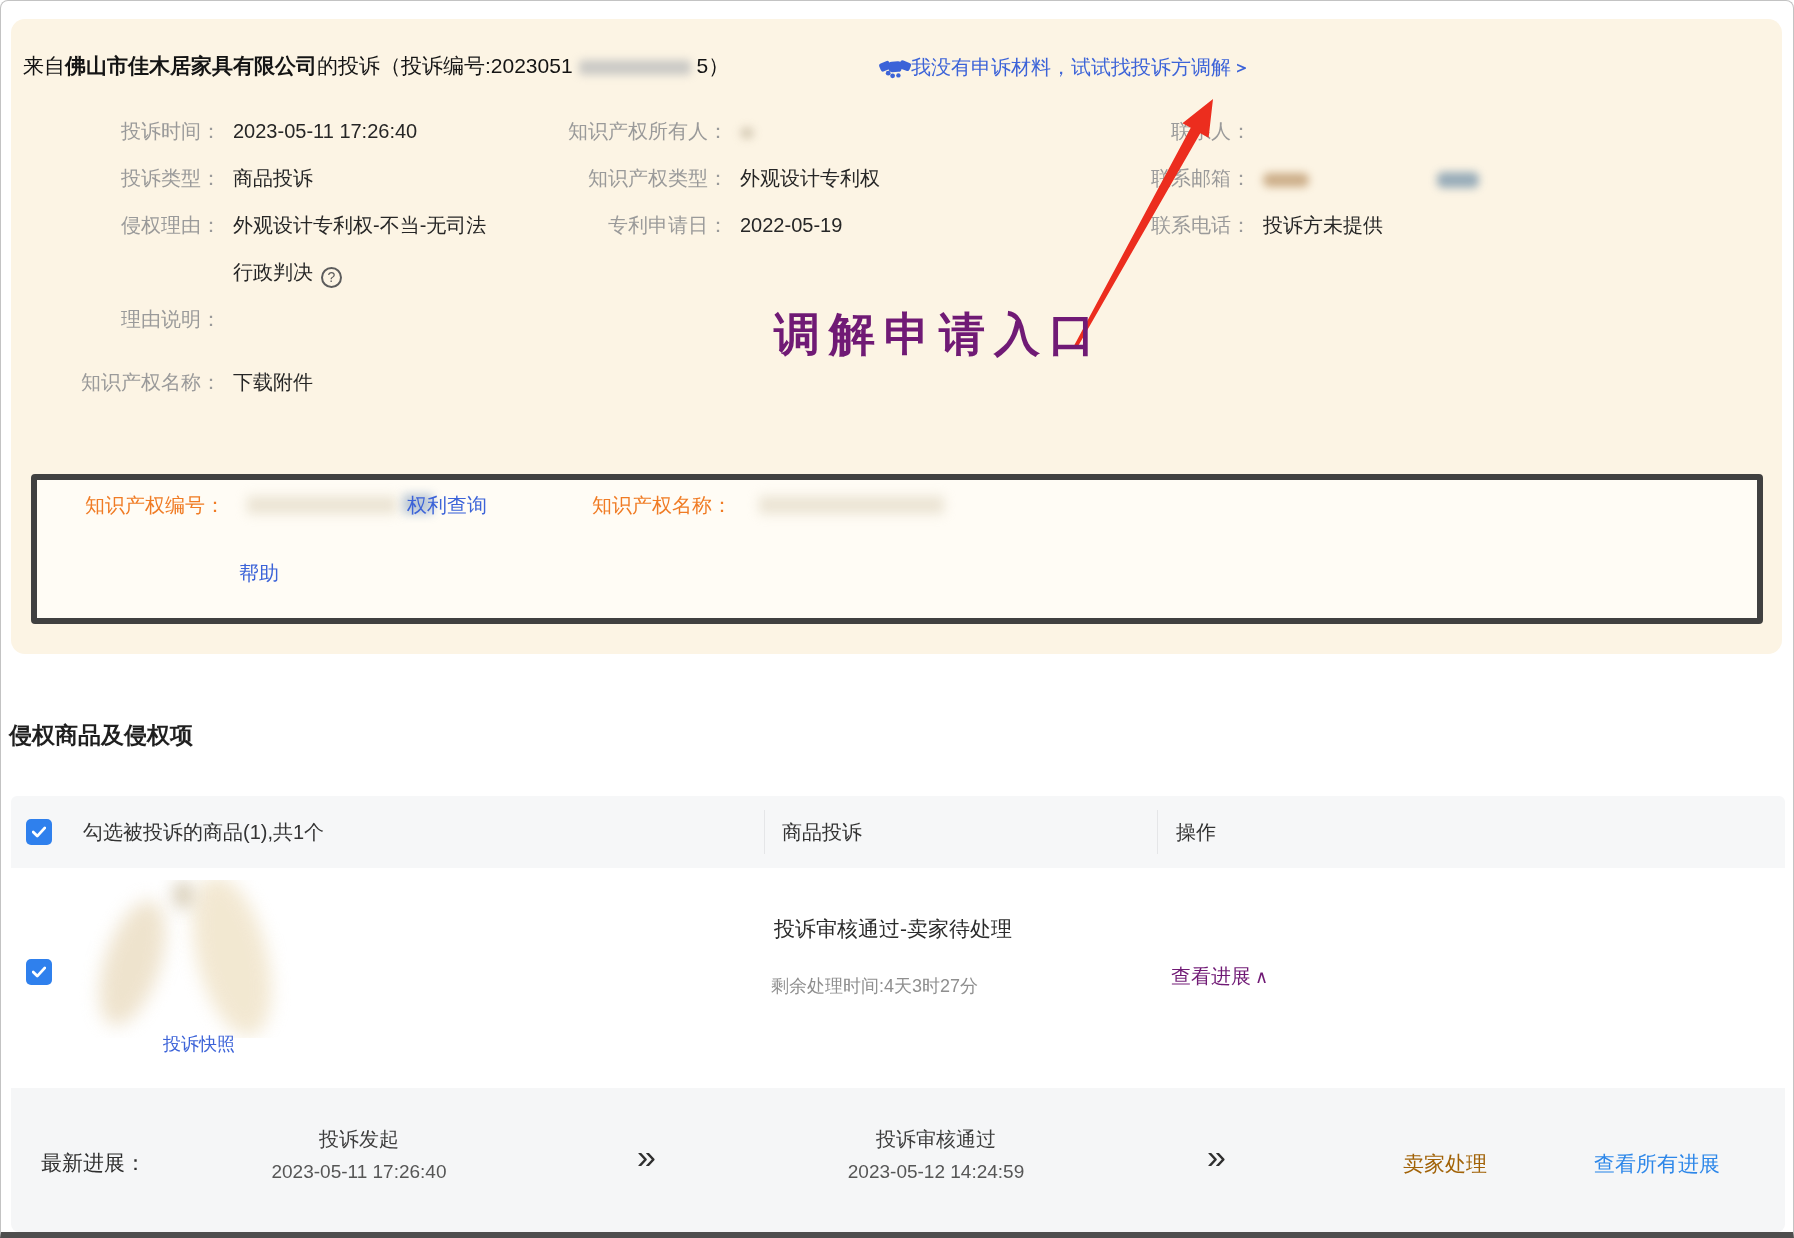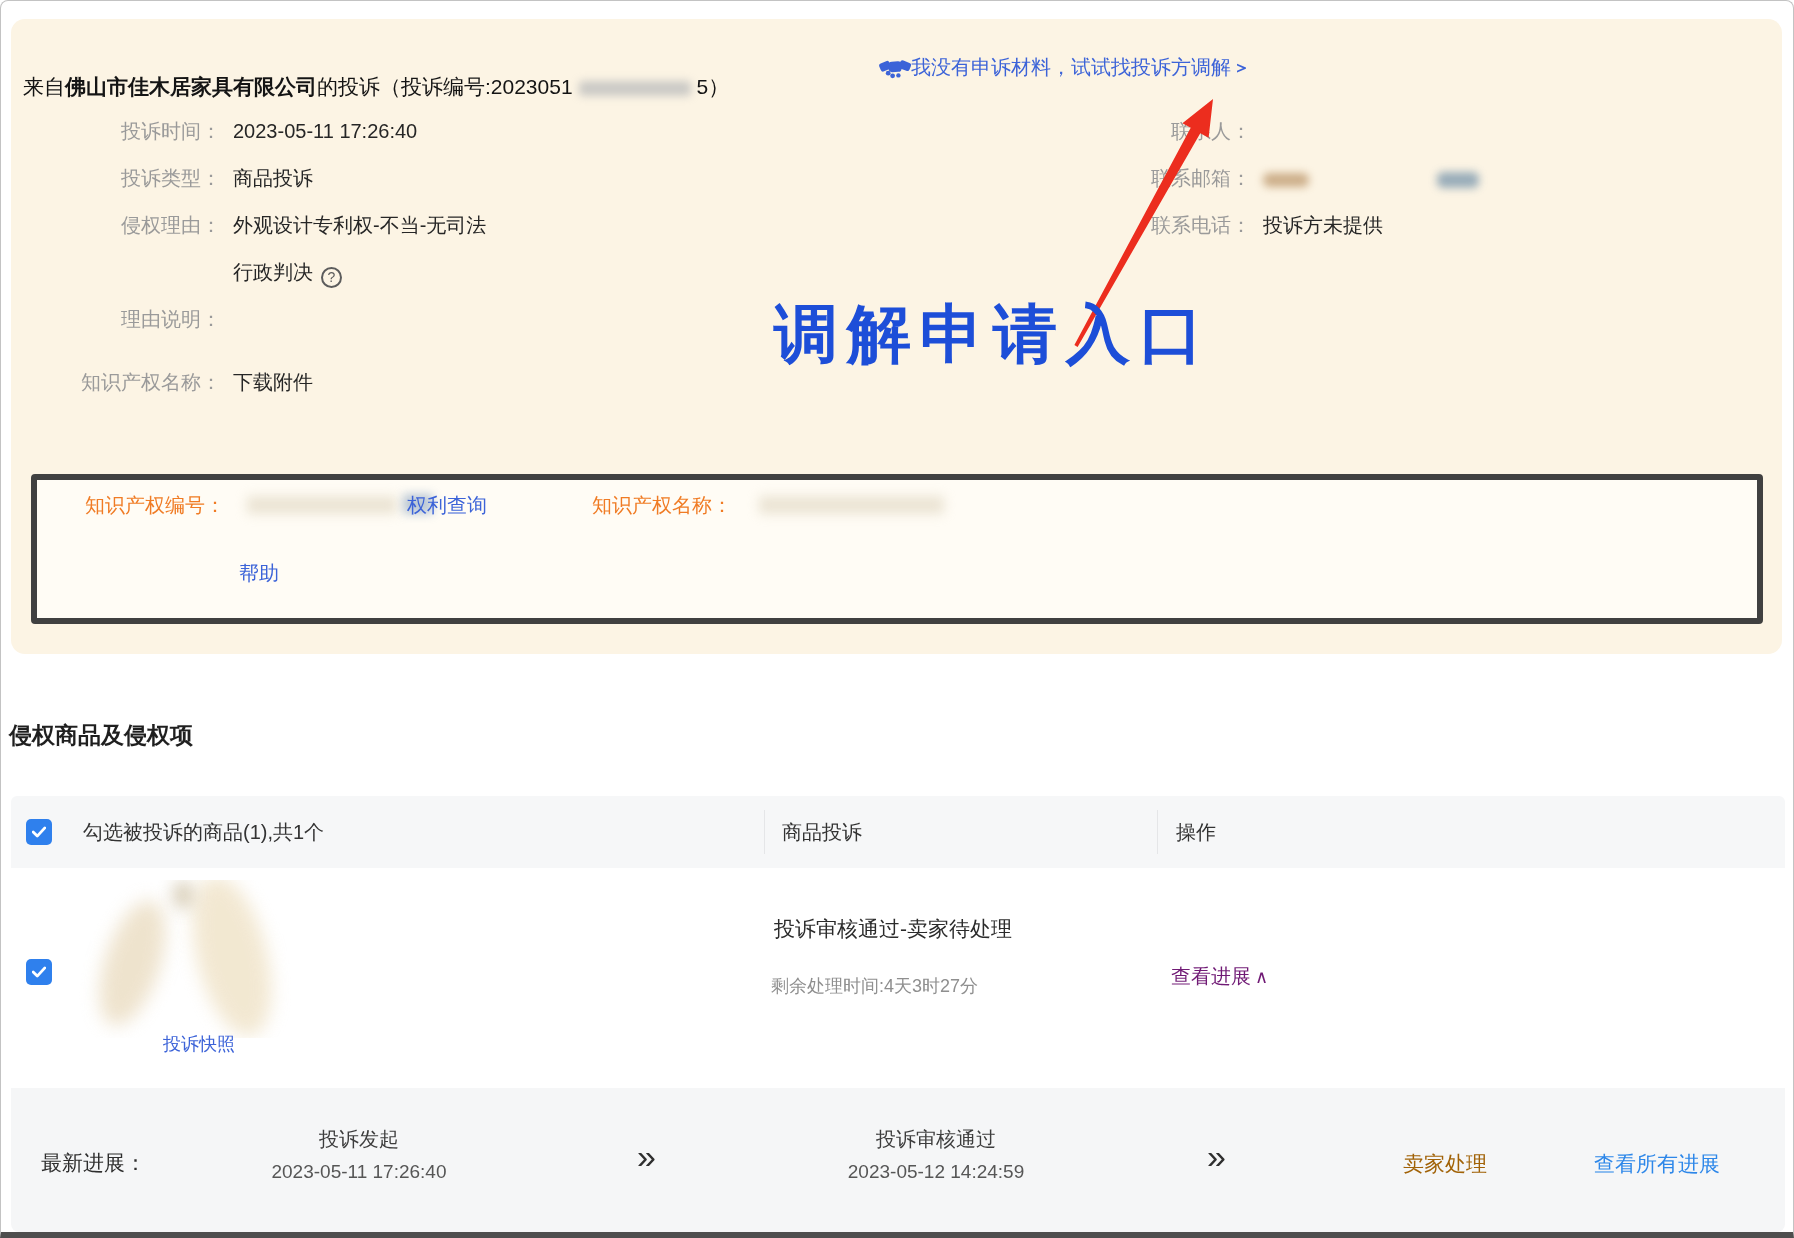--- a/index.html
+++ b/index.html
@@ -13,21 +13,20 @@
   }
 
   
   .panel{
     position:absolute; left:10px; top:18px; width:1771px; height:635px;
     background:#fcf4e4; border-radius:14px;
   }
   .panel-title{
     position:absolute; left:12px; top:29px; font-size:21px; line-height:36px; color:#141414;
     white-space:nowrap;
-    margin-top:21px;
   }
   .panel-title b{ font-weight:700; }
   .redact{ display:inline-block; background:#9aa0a8; opacity:.5; filter:blur(4px); border-radius:4px; }
   .redact-num{ width:112px; height:15px; vertical-align:middle; margin:0 6px; }
 
   .mediation{
     position:absolute; left:868px; top:31px; height:34px; display:flex; align-items:center; 
     color:#3c63d8; font-size:20px; text-decoration:none; cursor:pointer; white-space:nowrap;
   }
   .hs-icon{ display:inline-flex; width:32px; height:26px; }
@@ -67,22 +66,22 @@
   .ip-lbl-no{ left:48px; }
   .ip-lbl-name{ left:555px; }
   .ip-link-query{ position:absolute; left:370px; }
   .blob-ipno{ position:absolute; left:210px; top:4px; width:150px; height:18px; background:#d8cdb4; opacity:.5; filter:blur(6px); }
   .blob-ipq{ position:absolute; left:366px; top:2px; width:30px; height:20px; background:#8fa6c0; opacity:.6; filter:blur(5px); }
   .blob-ipname{ position:absolute; left:722px; top:4px; width:185px; height:18px; background:#d8cdb4; opacity:.5; filter:blur(6px); }
   .ip-help{ position:absolute; left:202px; top:80px; font-size:20px; }
 
   
   .annotation{
-    position:absolute; left:763px; top:287px; font-size:64px; font-weight:700;
-    color:#1d4ed8; letter-spacing:9px; line-height:56px; white-space:nowrap;
+    position:absolute; left:763px; top:287px; font-size:46px; font-weight:700;
+    color:#701a75; letter-spacing:9px; line-height:56px; white-space:nowrap;
   }
   .red-arrow{ position:absolute; left:0; top:0; width:1771px; height:635px; pointer-events:none; }
 
   
   .section-title{
     position:absolute; left:8px; top:718px; font-size:23px; font-weight:600;
     color:#1f1f1f; line-height:32px;
   }
 
   
@@ -178,20 +177,34 @@
       <div class="row">
         <span class="lbl">理由说明：</span>
         <span class="val"></span>
       </div>
       <div class="row row-attach">
         <span class="lbl">知识产权名称：</span>
         <a class="val link">下载附件</a>
       </div>
     </div>
 
+    <div class="col col2">
+      <div class="row">
+        <span class="lbl">知识产权所有人：</span>
+        <span class="val"><span class="blob blob-owner"></span></span>
+      </div>
+      <div class="row">
+        <span class="lbl">知识产权类型：</span>
+        <span class="val">外观设计专利权</span>
+      </div>
+      <div class="row">
+        <span class="lbl">专利申请日：</span>
+        <span class="val">2022-05-19</span>
+      </div>
+    </div>
 
     <div class="col col3">
       <div class="row">
         <span class="lbl">联系人：</span>
         <span class="val"></span>
       </div>
       <div class="row">
         <span class="lbl">联系邮箱：</span>
         <span class="val"><span class="blob blob-mail1"></span><span class="blob blob-mail2"></span></span>
       </div>

